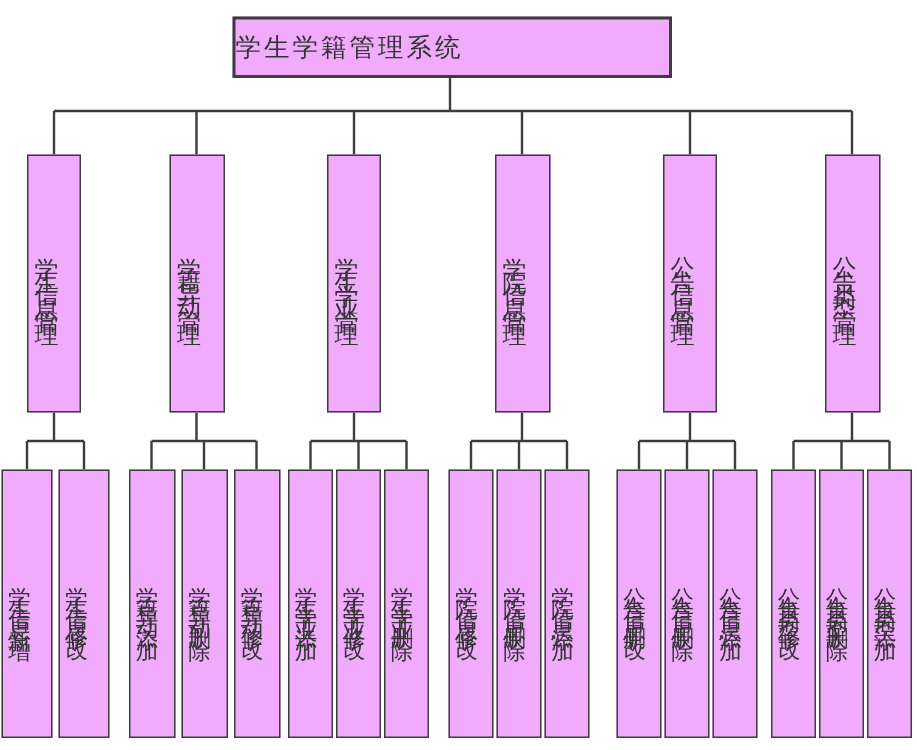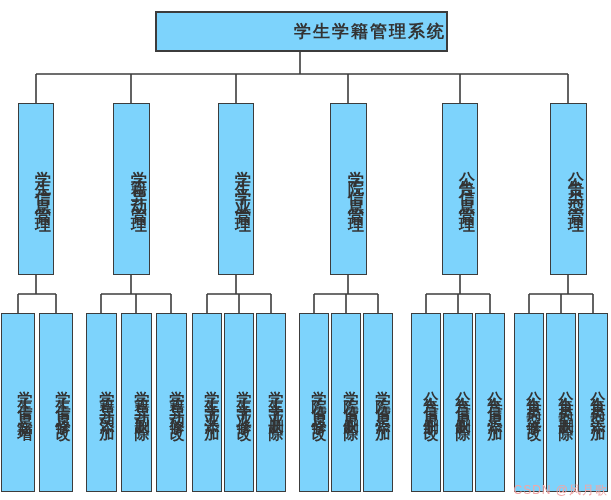--- a/index.html
+++ b/index.html
@@ -17,26 +17,25 @@
     z-index: 0;
   }
   .connectors line {
     stroke: #3c3c3c;
     stroke-width: 1.6;
   }
   .box {
     position: absolute;
     box-sizing: border-box;
     border: 1.5px solid #3c3c3c;
-    background: #7dd3fc;
+    background: #f0abfc;
     display: flex;
     align-items: center;
-    justify-content: flex-end;
+    justify-content: flex-start;
     z-index: 1;
-    font-weight: bold;
   }
   .root-box {
     border-width: 2px;
   }
   .root-box span {
     font-size: 17px;
     letter-spacing: 2px;
     color: #333333;
     white-space: nowrap;
   }
@@ -194,14 +193,13 @@
   <div class="box l3" style="left:514px; top:313px; width:30px; height:179px;">
     <span class="vtext">公告类型修改</span>
   </div>
   <div class="box l3" style="left:546px; top:313px; width:30px; height:179px;">
     <span class="vtext">公告类型删除</span>
   </div>
   <div class="box l3" style="left:578px; top:313px; width:30px; height:179px;">
     <span class="vtext">公告类型添加</span>
   </div>
 
-  <div class="watermark">CSDN @风月歌</div>
 </div>
 
 </body></html>

